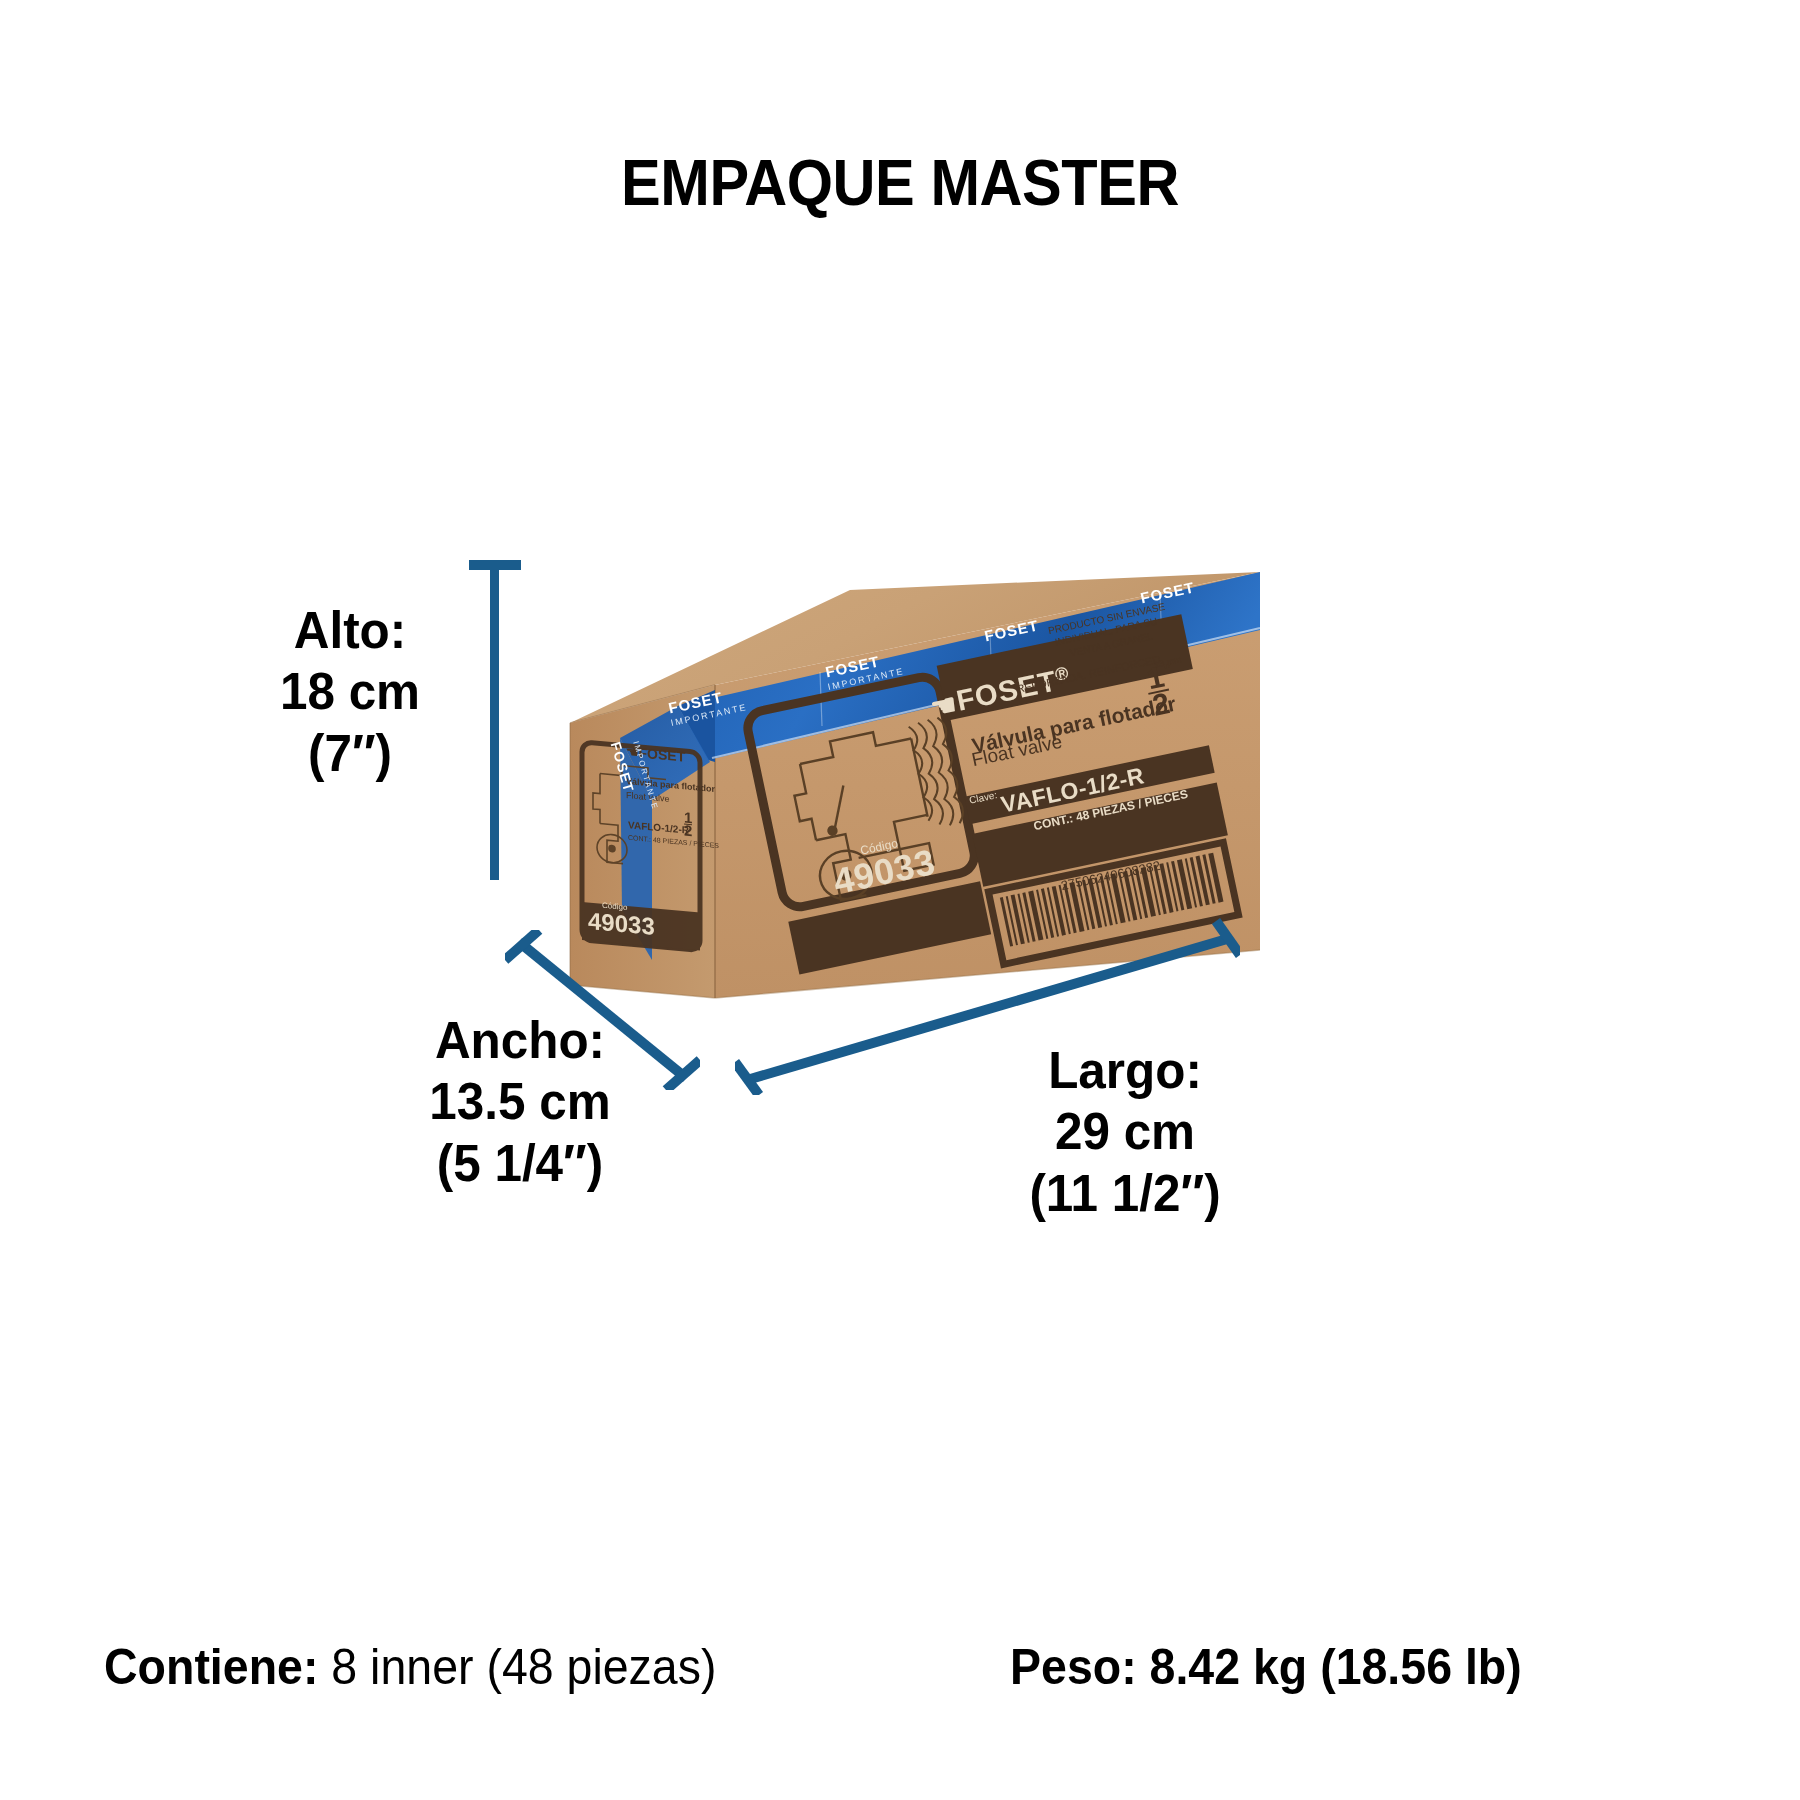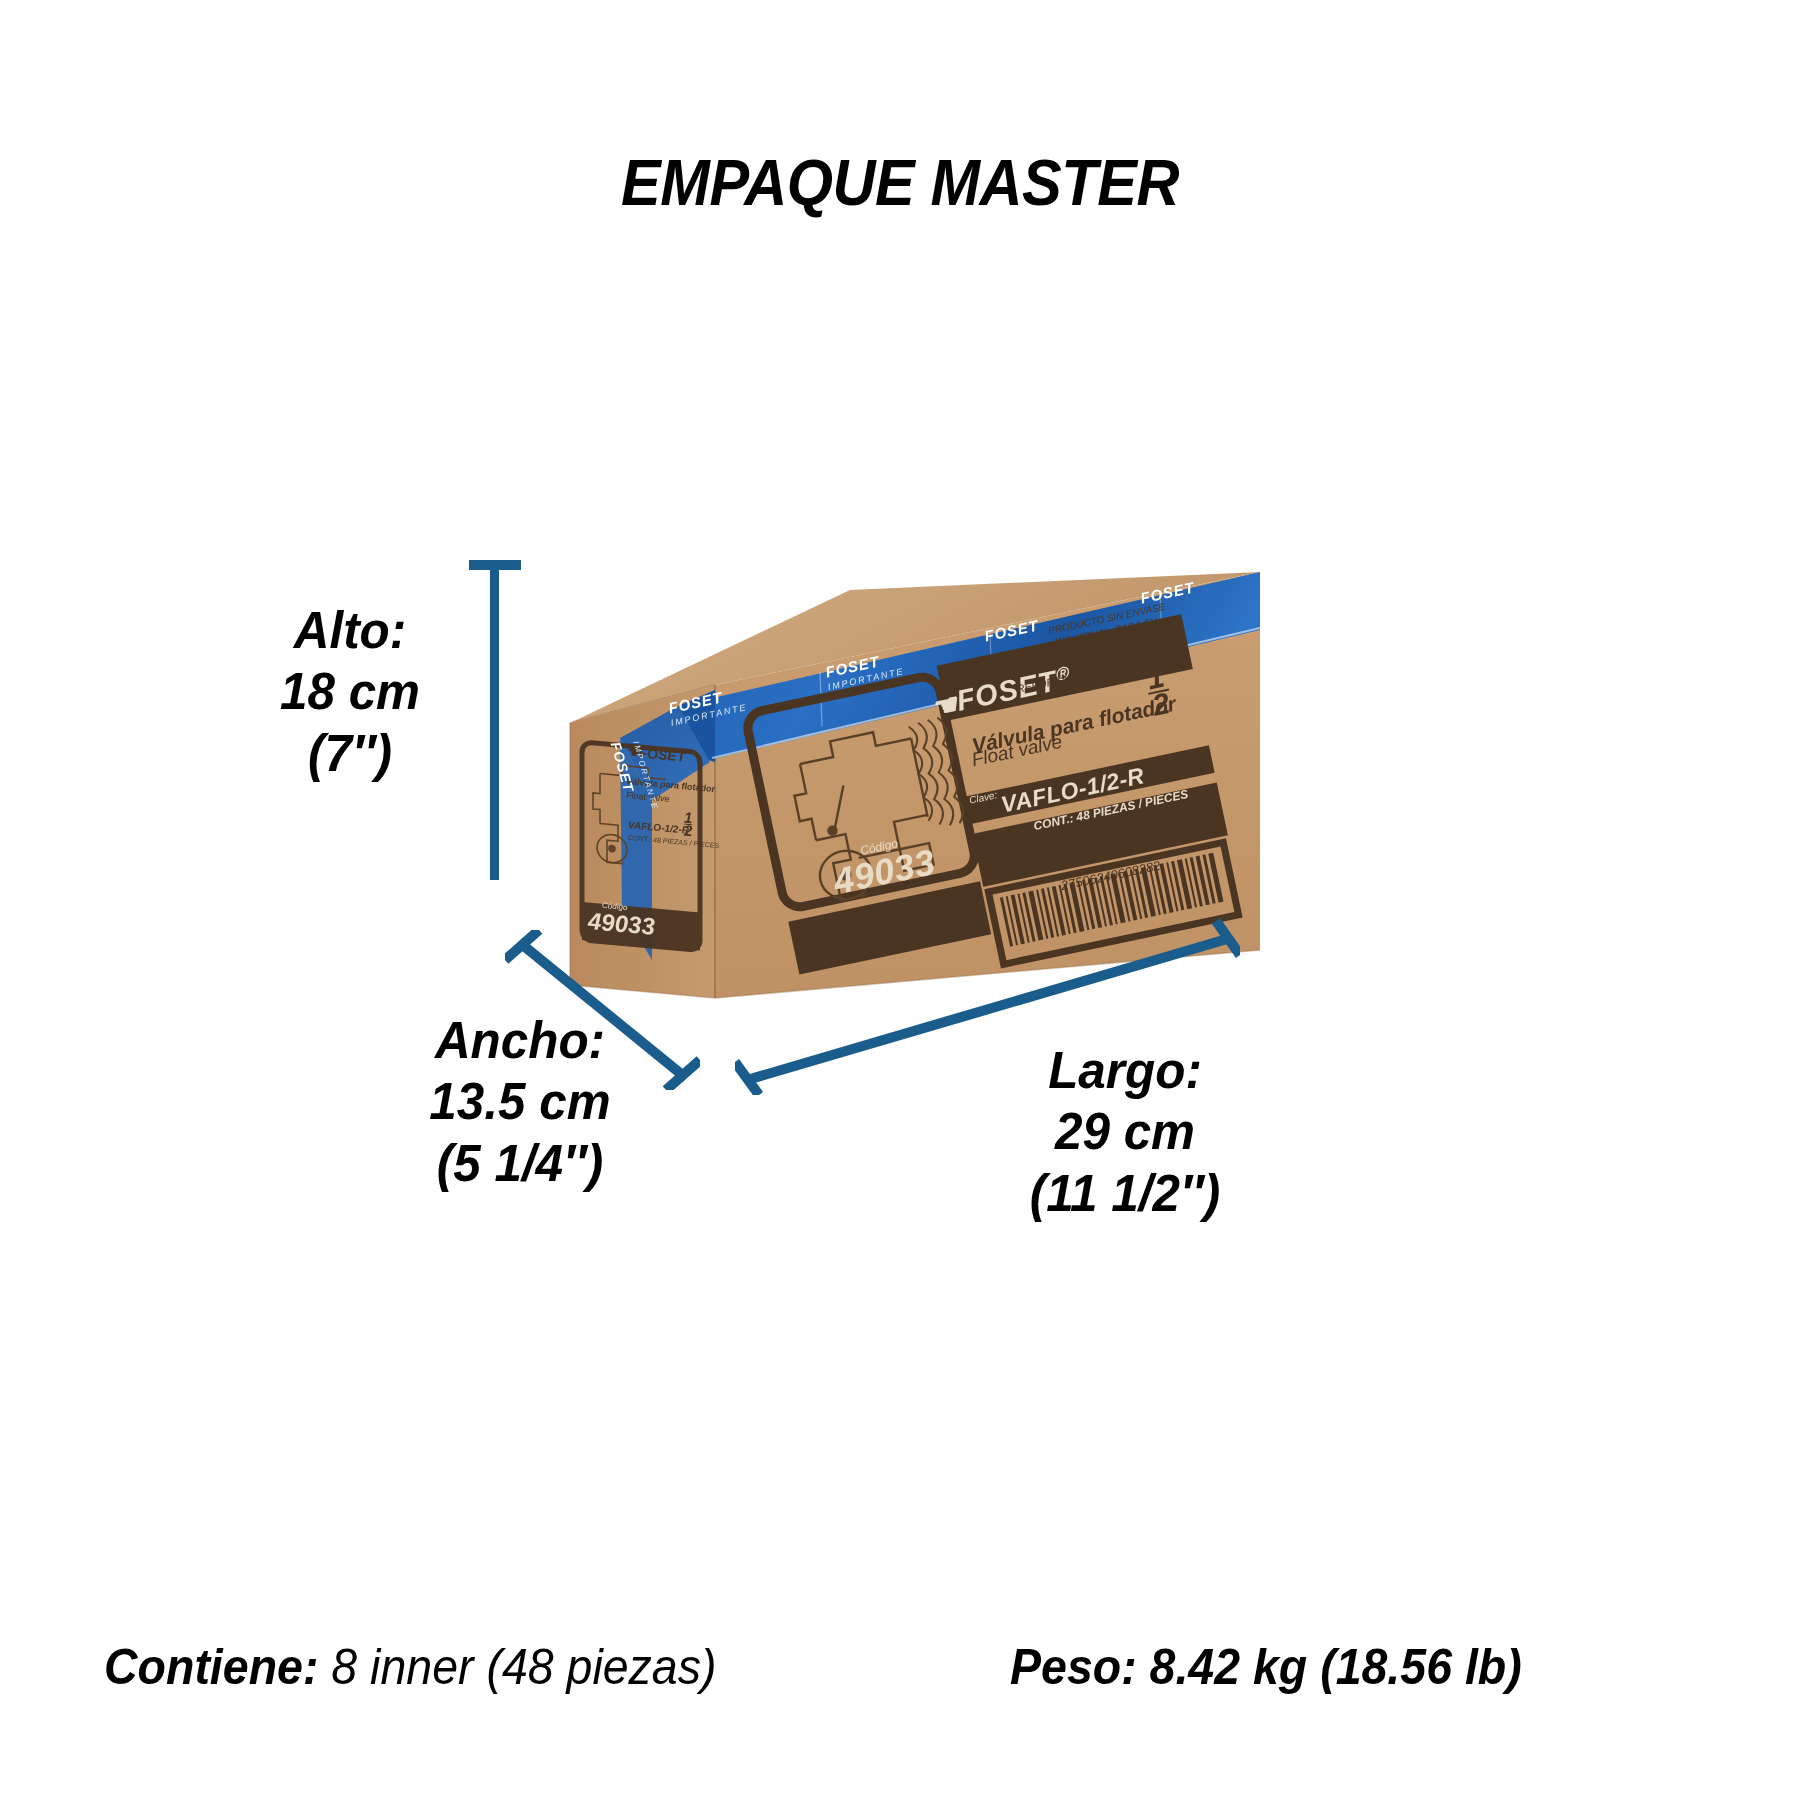--- a/index.html
+++ b/index.html
@@ -3,21 +3,21 @@
 <meta charset="utf-8">
 <style>
   html,body{margin:0;padding:0;}
   body{
     width:1800px;height:1800px;
     background:#ffffff;
     font-family:"Liberation Sans", sans-serif;
     overflow:hidden;
     position:relative;
   }
-  .stage{position:absolute;inset:0;font-style:italic;}
+  .stage{position:absolute;inset:0;}
 
   
   #page-title{
     position:absolute;left:0;top:146px;width:1800px;
     text-align:center;
     font-size:64px;font-weight:bold;
     letter-spacing:-0.5px;
     color:#000;
     transform:scaleX(0.93);
   }

